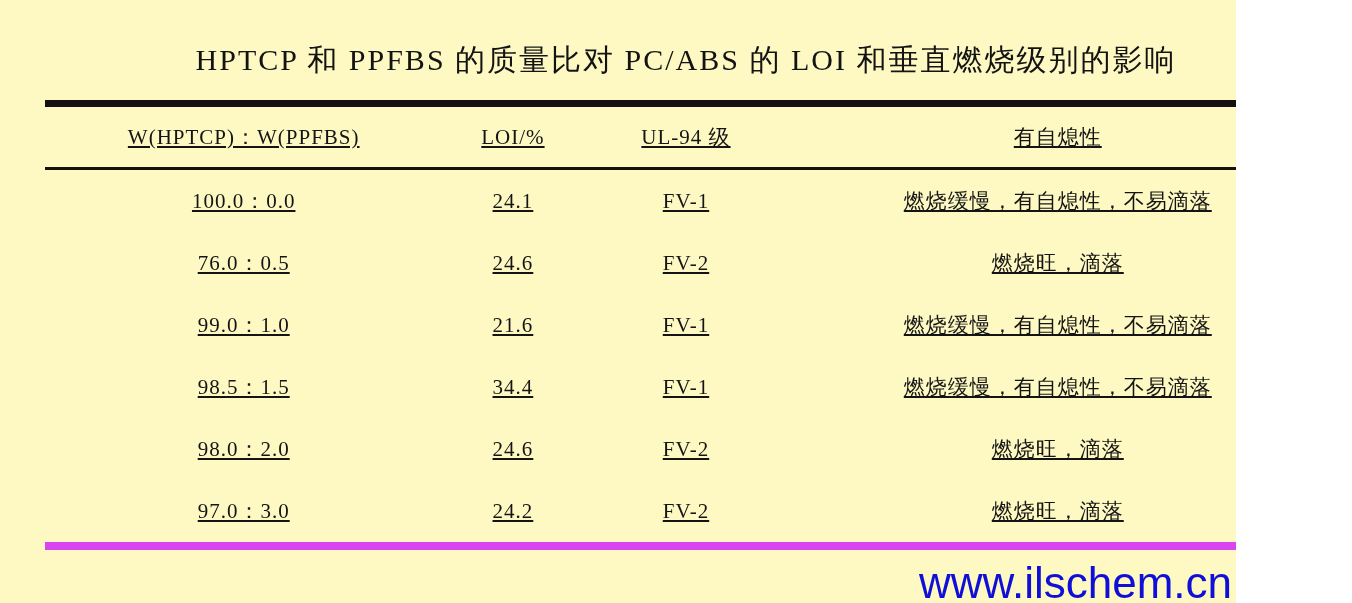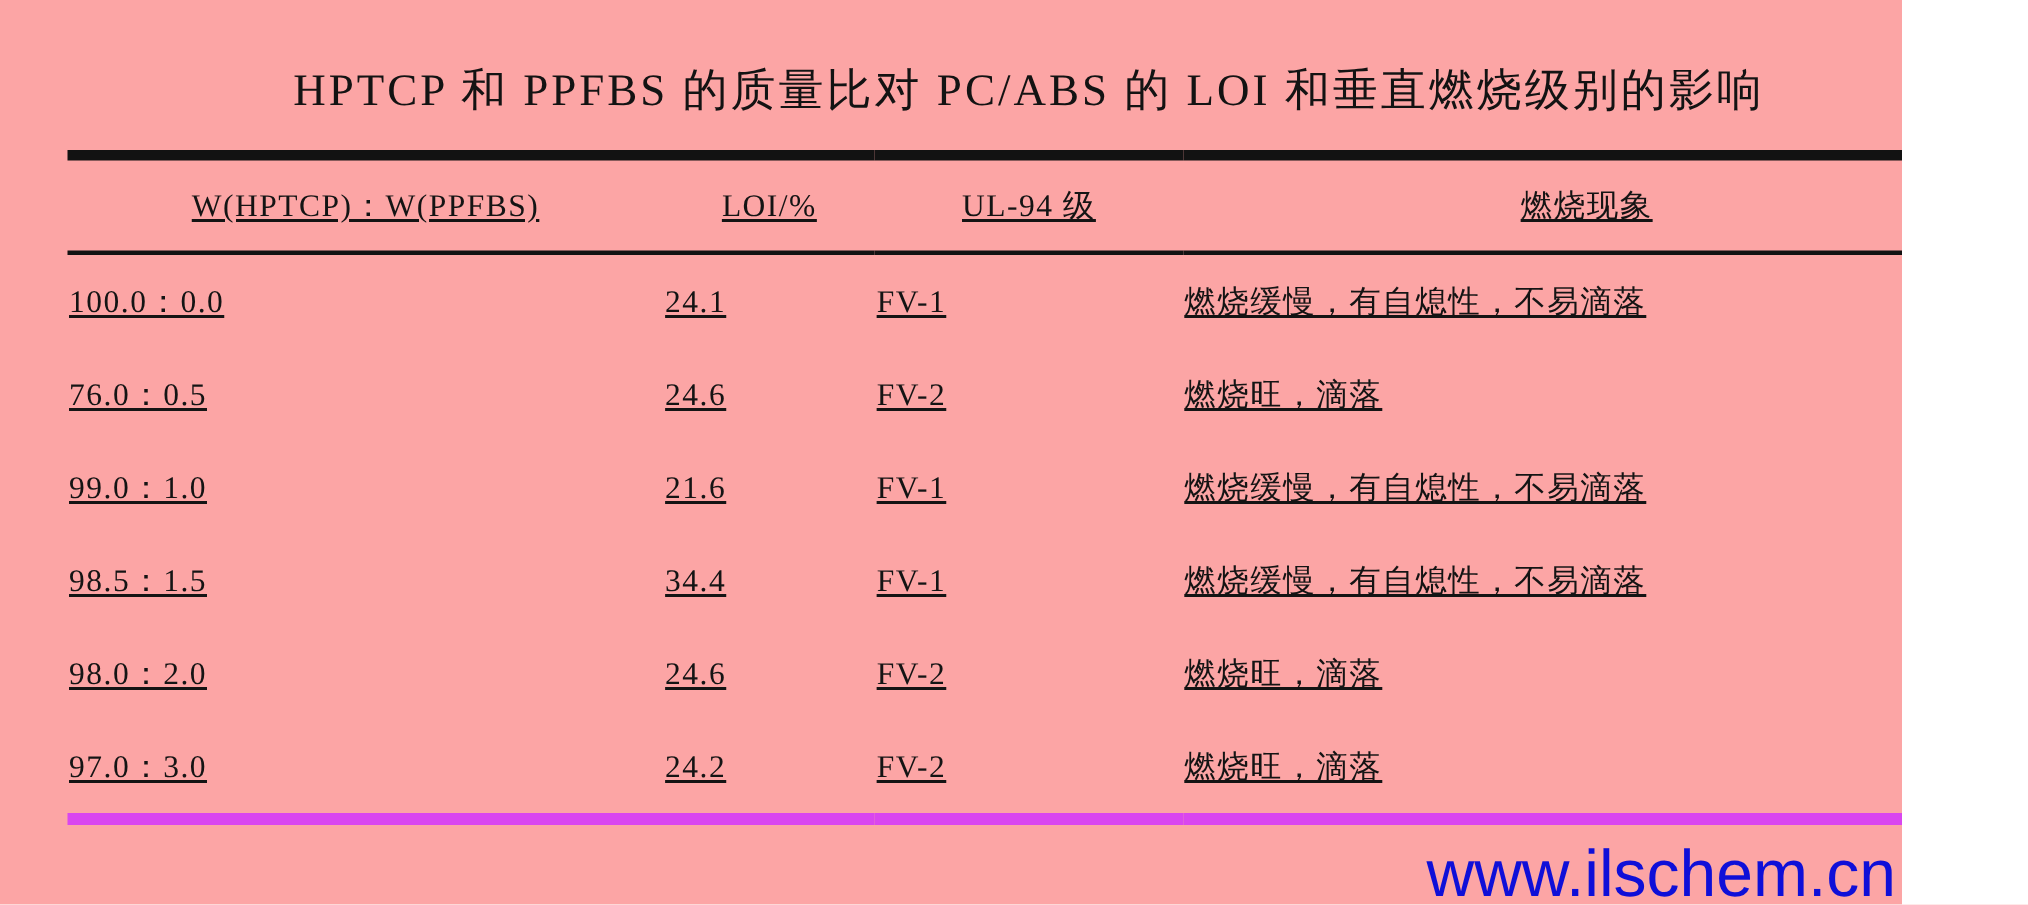--- a/index.html
+++ b/index.html
@@ -4,25 +4,24 @@
 <style>
   html, body {
     margin: 0;
     padding: 0;
     background: #ffffff;
   }
   .page {
     position: relative;
     width: 1236px;
     height: 603px;
-    background: #fca5a5;
+    background: #fef9c3;
     font-family: "Liberation Serif", serif;
     color: #161616;
     overflow: hidden;
-    padding-left: 32px;
   }
   .title {
     position: absolute;
     top: 40px;
     left: 45px;
     width: 1282px;
     text-align: center;
     font-size: 30px;
     letter-spacing: 2px;
     white-space: nowrap;
@@ -48,21 +47,21 @@
   table.data thead th {
     font-weight: normal;
     text-align: center;
     vertical-align: middle;
     height: 58px;
     border-bottom: 3px solid #121212;
     letter-spacing: 1px;
     white-space: nowrap;
   }
   table.data tbody td {
-    text-align: left;
+    text-align: center;
     vertical-align: middle;
     height: 60px;
     letter-spacing: 1px;
     white-space: nowrap;
   }
   .watermark {
     position: absolute;
     right: 4px;
     bottom: -2px;
     font-family: "Liberation Sans", sans-serif;
@@ -84,21 +83,21 @@
       <col class="c1">
         <col class="c2">
         <col class="c3">
         <col class="c4">
     </colgroup>
     <thead>
       <tr>
         <th>W(HPTCP)：W(PPFBS)</th>
         <th>LOI/%</th>
         <th>UL-94 级</th>
-        <th>燃烧现象</th>
+        <th>有自熄性</th>
       </tr>
     </thead>
     <tbody>
       <tr>
         <td>100.0：0.0</td>
         <td>24.1</td>
         <td>FV-1</td>
         <td>燃烧缓慢，有自熄性，不易滴落</td>
       </tr>
       <tr>

